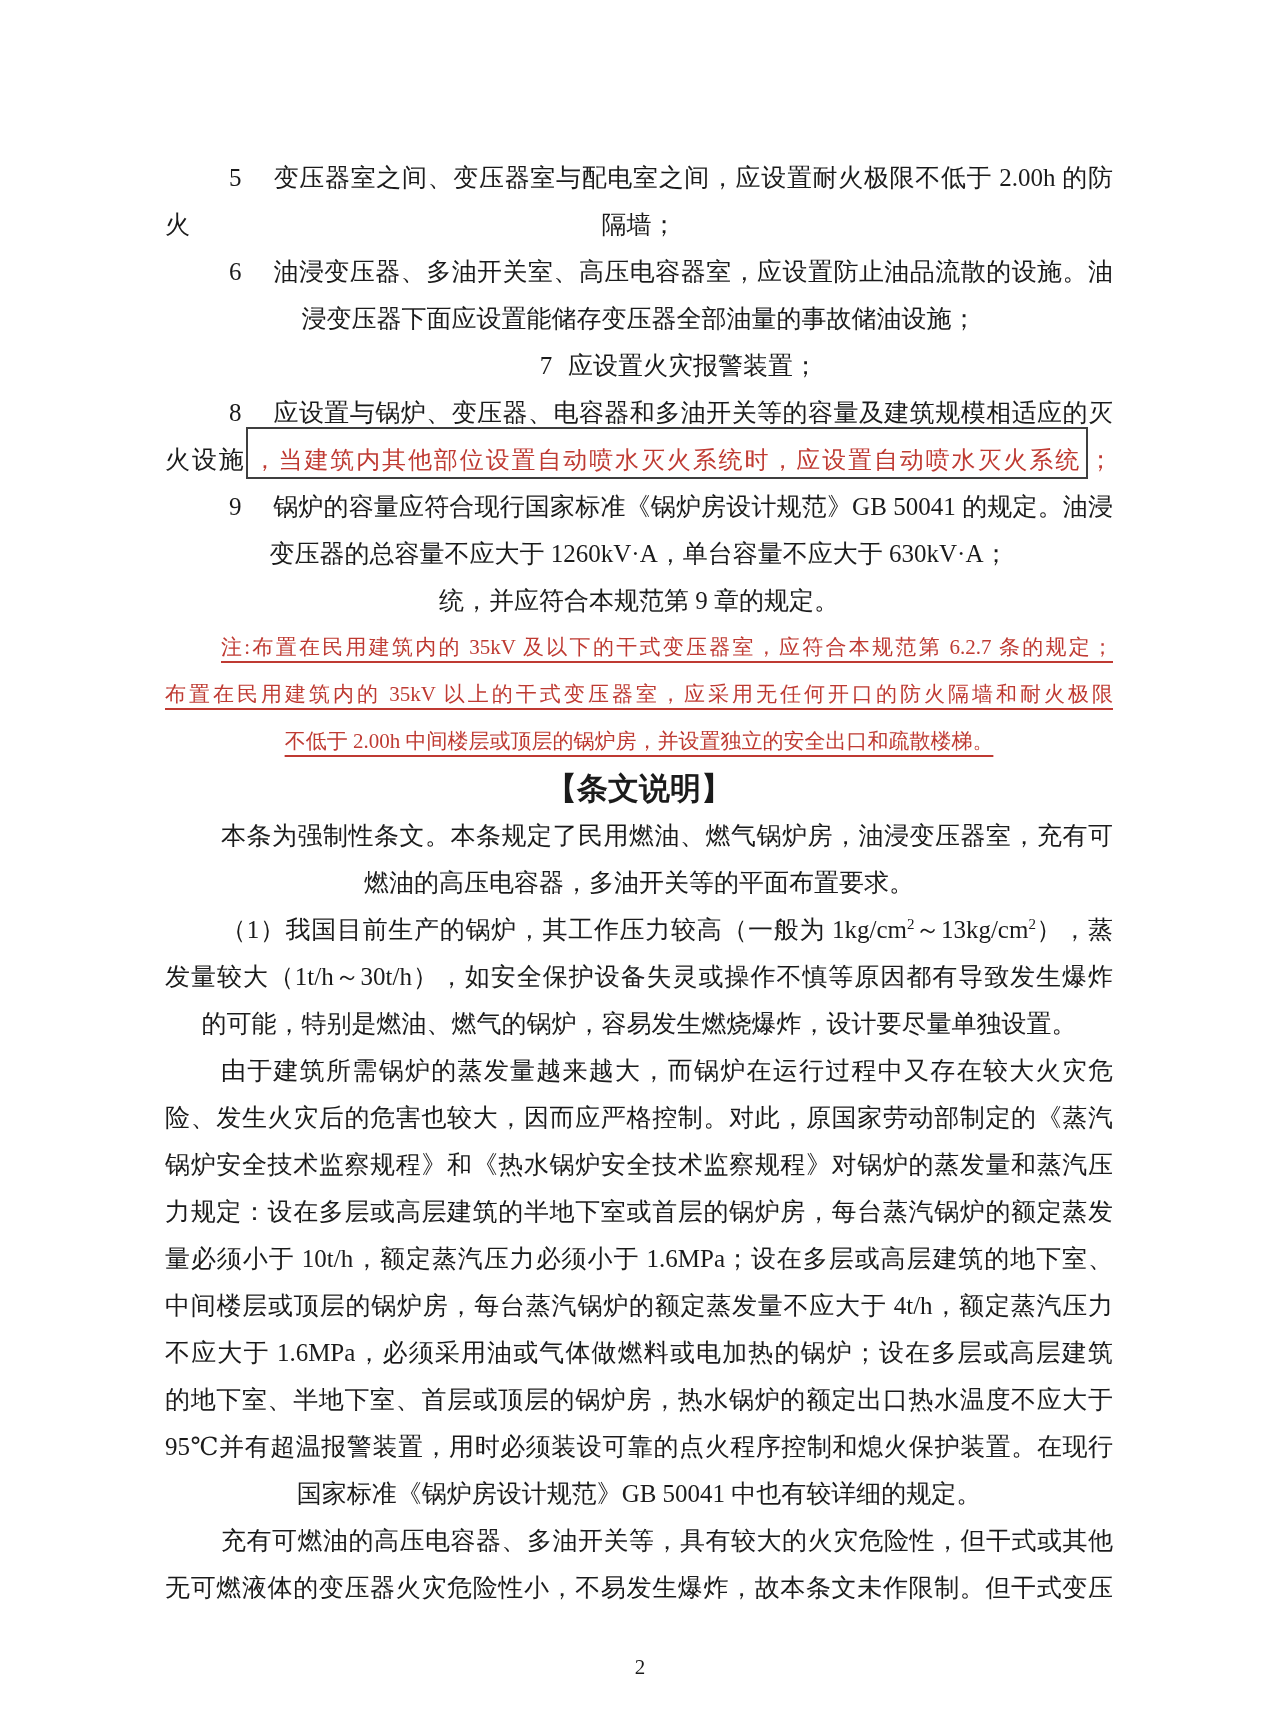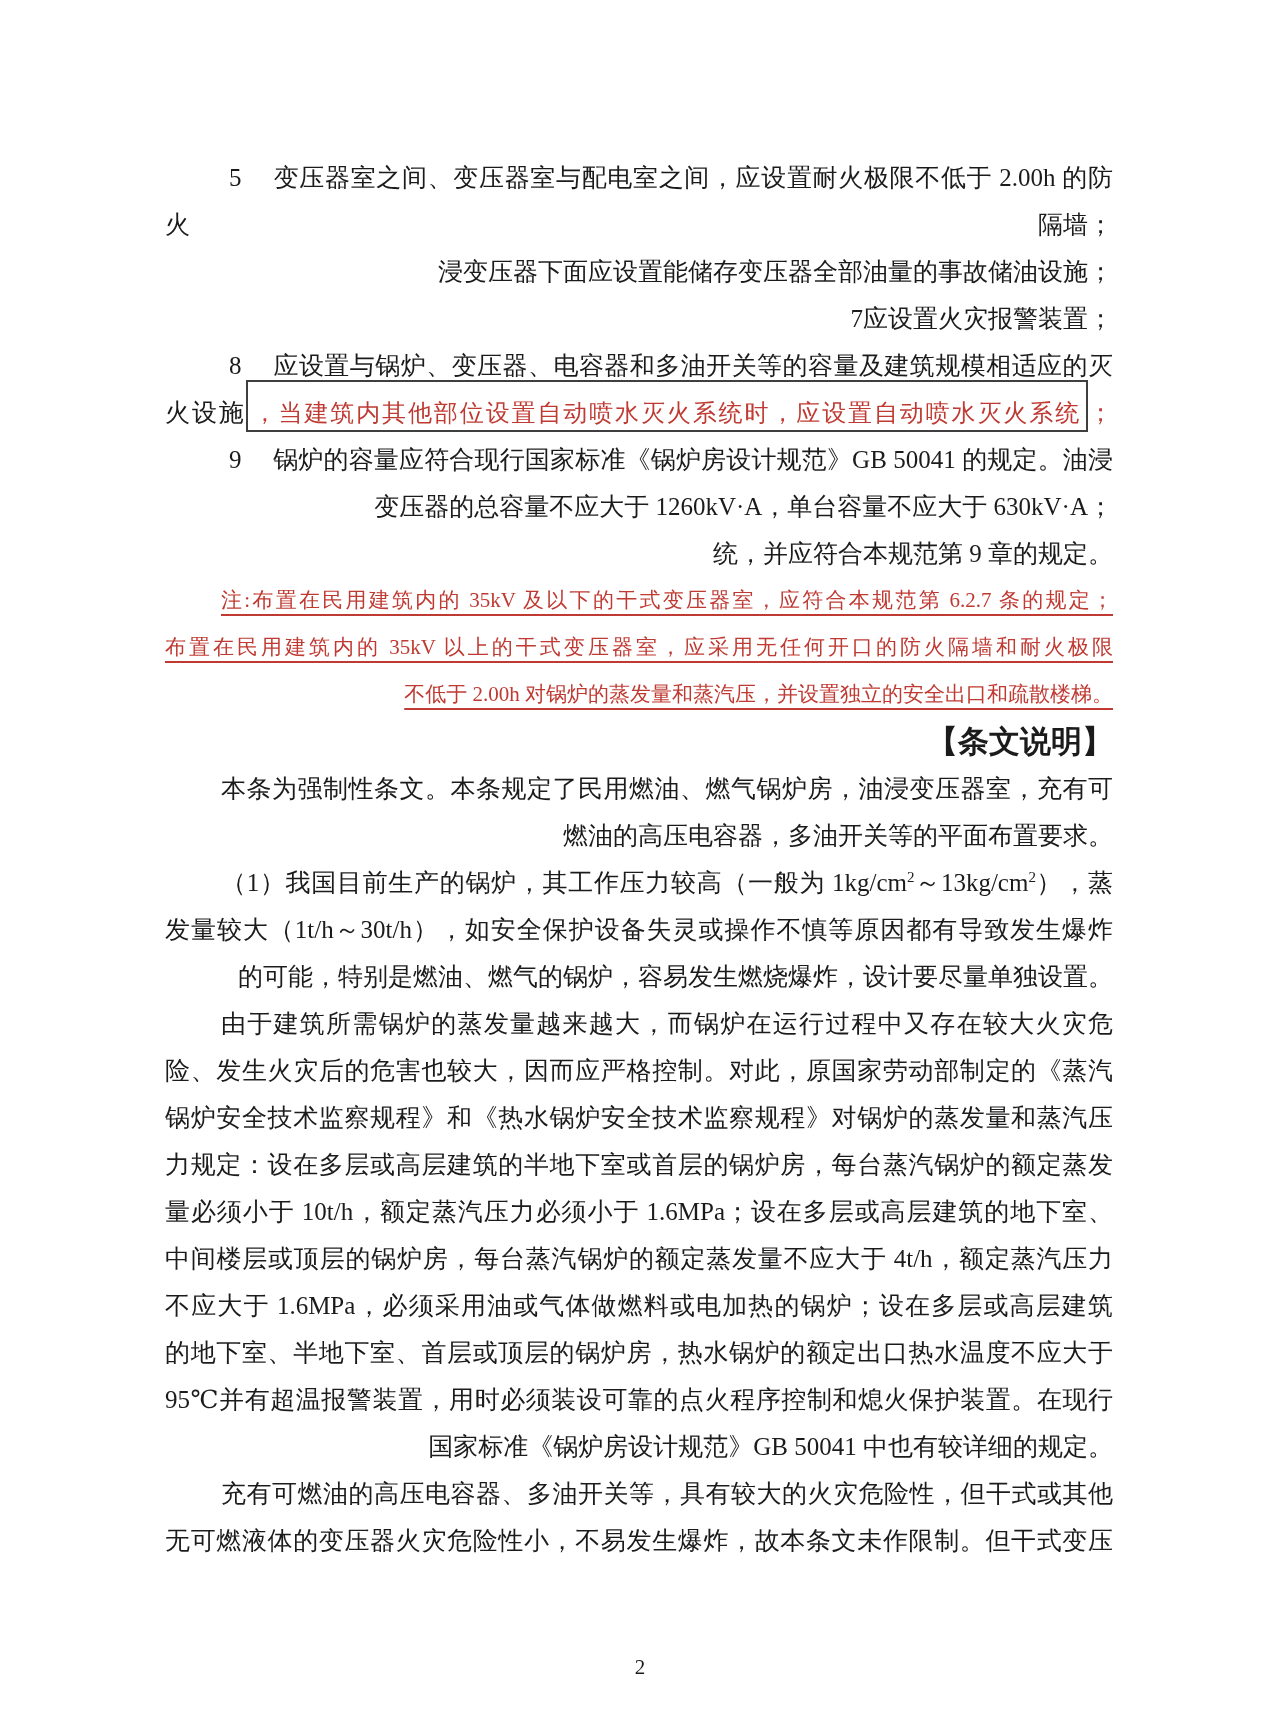--- a/index.html
+++ b/index.html
@@ -22,21 +22,21 @@
   .content{
     position:absolute;
     left:165px;
     top:154px;
     width:948px;
   }
   .line{
     font-size:25px;
     line-height:47px;
     height:47px;
-    text-align:right;
+    text-align:center;
   }
   .line.j{
     text-align:justify;
     text-align-last:justify;
   }
   .item{ text-indent:64px; }
   .para{ text-indent:56px; }
   .note-first{ text-indent:56px; }
   .num{
     display:inline-block;
@@ -77,30 +77,31 @@
     color:var(--ink);
   }
 </style>
 </head>
 <body>
 
 <div class="page">
   <div class="content" id="content">
       <div class="line item j"><span class="num">5</span><span>变压器室之间、变压器室与配电室之间，应设置耐火极限不低于 2.00h 的防火</span></div>
       <div class="line"><span>隔墙；</span></div>
+      <div class="line item j"><span class="num">6</span><span>油浸变压器、多油开关室、高压电容器室，应设置防止油品流散的设施。油</span></div>
       <div class="line"><span>浸变压器下面应设置能储存变压器全部油量的事故储油设施；</span></div>
       <div class="line item"><span class="num">7</span><span>应设置火灾报警装置；</span></div>
       <div class="line item j"><span class="num">8</span><span>应设置与锅炉、变压器、电容器和多油开关等的容量及建筑规模相适应的灭</span></div>
       <div class="line j"><span>火设施</span><span class="box">，当建筑内其他部位设置自动喷水灭火系统时，应设置自动喷水灭火系统</span><span class="red">；</span></div>
       <div class="line item j"><span class="num">9</span><span>锅炉的容量应符合现行国家标准《锅炉房设计规范》GB 50041 的规定。油浸</span></div>
       <div class="line"><span>变压器的总容量不应大于 1260kV·A，单台容量不应大于 630kV·A；</span></div>
       <div class="line"><span>统，并应符合本规范第 9 章的规定。</span></div>
       <div class="line note note-first j"><span>注:布置在民用建筑内的 35kV 及以下的干式变压器室，应符合本规范第 6.2.7 条的规定；</span></div>
       <div class="line note j"><span>布置在民用建筑内的 35kV 以上的干式变压器室，应采用无任何开口的防火隔墙和耐火极限</span></div>
-      <div class="line note"><span>不低于 2.00h 对锅炉的蒸发量和蒸汽压，并设置独立的安全出口和疏散楼梯。</span></div>
+      <div class="line note"><span>不低于 2.00h 中间楼层或顶层的锅炉房，并设置独立的安全出口和疏散楼梯。</span></div>
       <div class="line heading"><span>【条文说明】</span></div>
       <div class="line para j"><span>本条为强制性条文。本条规定了民用燃油、燃气锅炉房，油浸变压器室，充有可</span></div>
       <div class="line"><span>燃油的高压电容器，多油开关等的平面布置要求。</span></div>
       <div class="line para j"><span>（1）我国目前生产的锅炉，其工作压力较高（一般为 1kg/cm</span><span class="sup">2</span><span>～13kg/cm</span><span class="sup">2</span><span>），蒸</span></div>
       <div class="line j"><span>发量较大（1t/h～30t/h），如安全保护设备失灵或操作不慎等原因都有导致发生爆炸</span></div>
       <div class="line"><span>的可能，特别是燃油、燃气的锅炉，容易发生燃烧爆炸，设计要尽量单独设置。</span></div>
       <div class="line para j"><span>由于建筑所需锅炉的蒸发量越来越大，而锅炉在运行过程中又存在较大火灾危</span></div>
       <div class="line j"><span>险、发生火灾后的危害也较大，因而应严格控制。对此，原国家劳动部制定的《蒸汽</span></div>
       <div class="line j"><span>锅炉安全技术监察规程》和《热水锅炉安全技术监察规程》对锅炉的蒸发量和蒸汽压</span></div>
       <div class="line j"><span>力规定：设在多层或高层建筑的半地下室或首层的锅炉房，每台蒸汽锅炉的额定蒸发</span></div>

